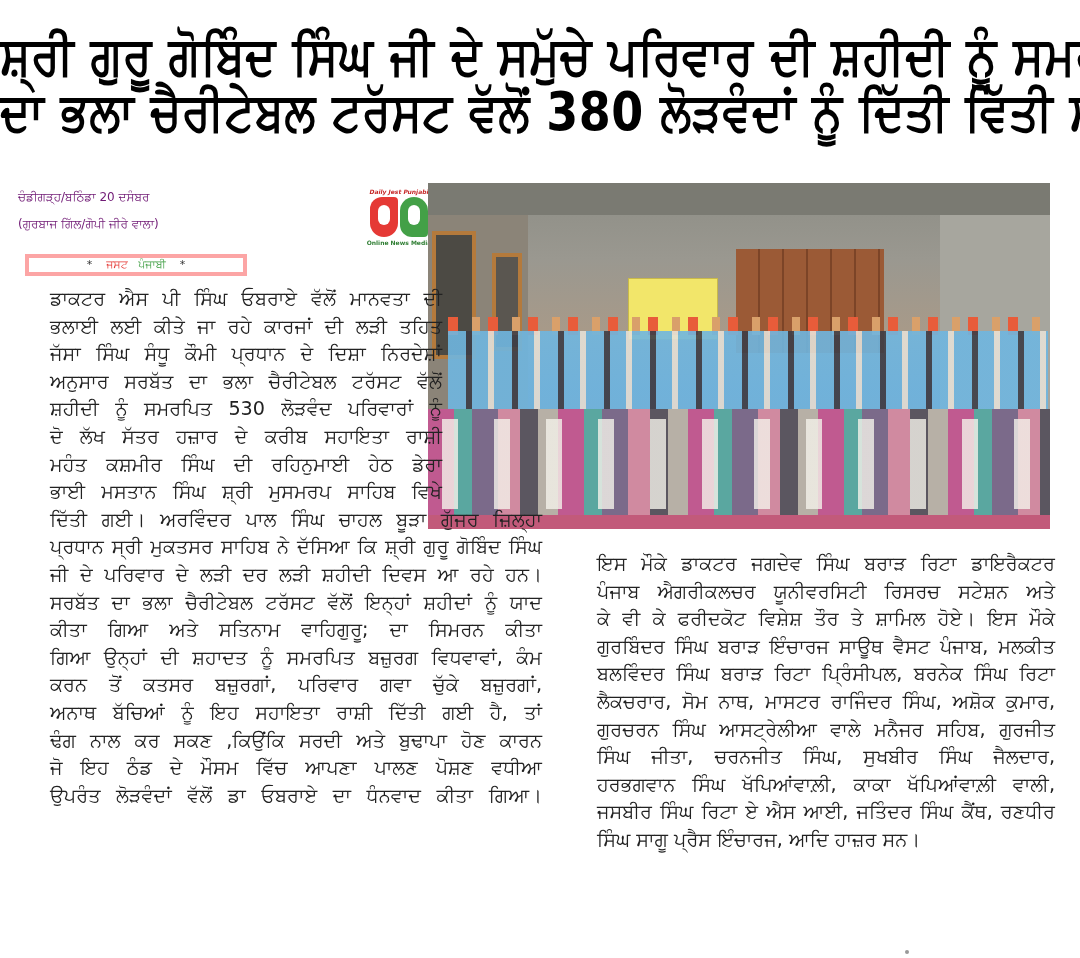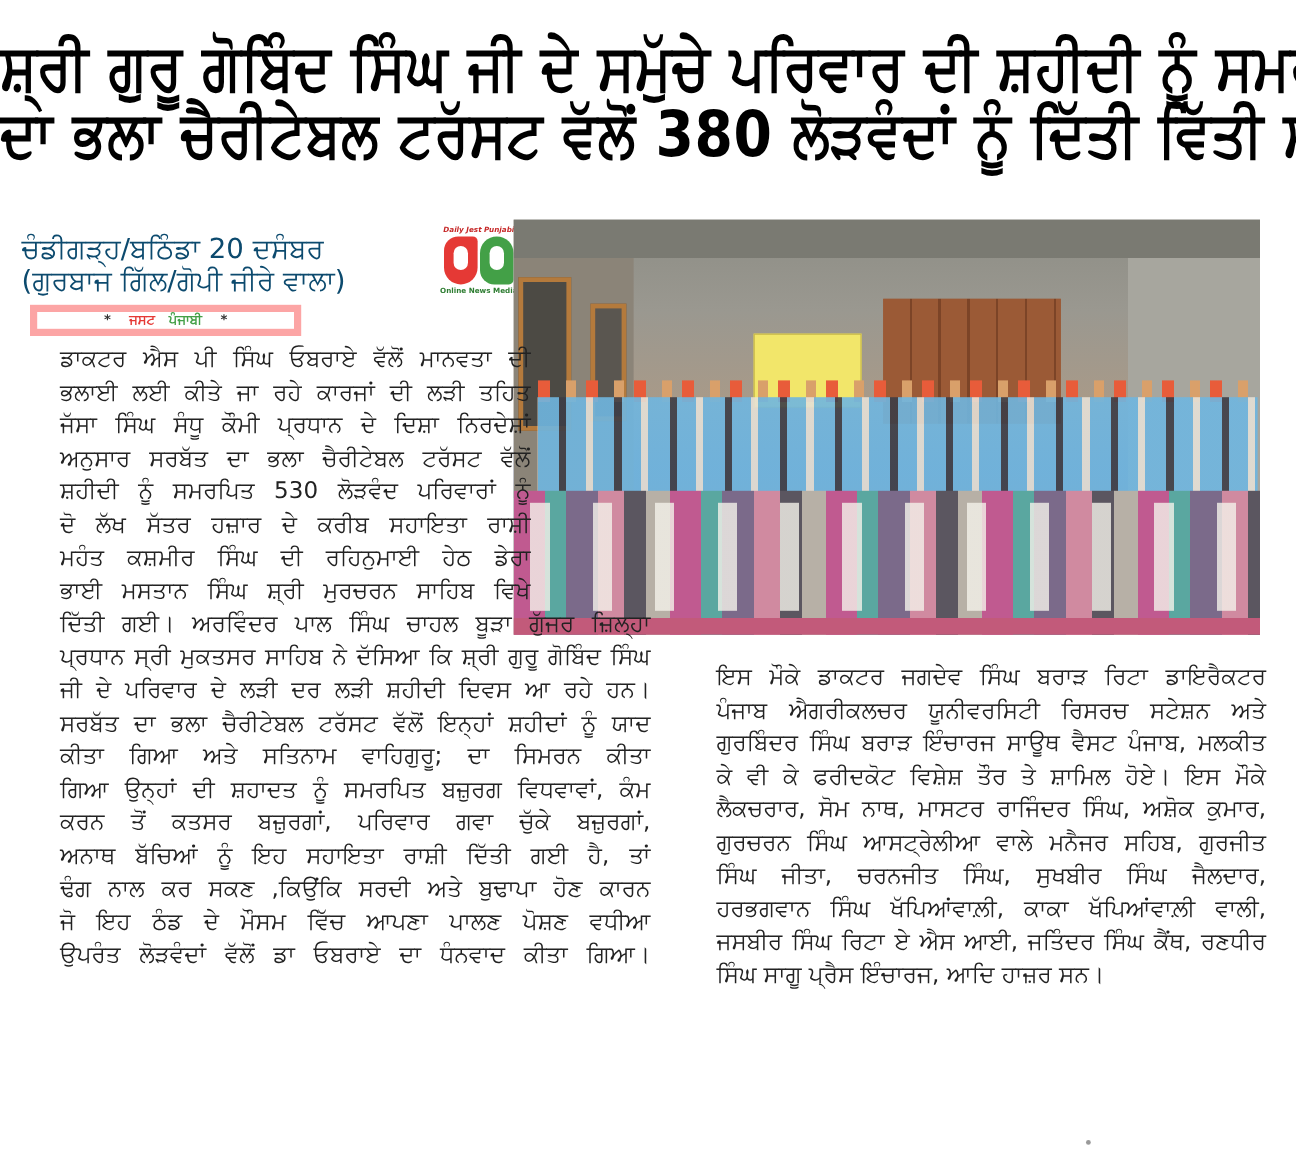--- a/index.html
+++ b/index.html
@@ -2,32 +2,32 @@
 <html><head>
 <meta charset="utf-8">
 <style>
   html, body { margin: 0; padding: 0; background: #ffffff; }
   body { width: 1080px; height: 958px; position: relative; overflow: hidden;
          font-family: "DejaVu Sans", "Liberation Sans", sans-serif; color: #1a1a1a; }
   .headline { position: absolute; left: 0; top: 28px; width: 1080px; text-align: center;
               font-family: "DejaVu Sans", sans-serif; font-weight: bold; color: #000;
               font-size: 46px; line-height: 56px; letter-spacing: 0.5px; }
   .headline .line { display: block; white-space: nowrap; transform: scaleY(1.15); }
-  .dateline { position: absolute; left: 18px; top: 195px; font-size: 23px; line-height: 27px; color: #0c4a6e; }
+  .dateline { position: absolute; left: 18px; top: 184px; font-size: 12px; line-height: 27px; color: #701a75; }
   .dateline div { white-space: nowrap; }
   .logo { position: absolute; left: 366px; top: 188px; width: 66px; height: 70px; }
   .logo .top { font-size: 6px; font-weight: bold; text-align: center; color: #c62828; font-style: italic; }
   .logo .mark { display: flex; justify-content: center; gap: 2px; margin-top: 2px; }
   .logo .j { width: 28px; height: 40px; background: #e53935; border-radius: 12px 4px 14px 14px; position: relative; }
   .logo .p { width: 28px; height: 40px; background: #43a047; border-radius: 14px 14px 4px 12px; position: relative; }
   .logo .j::after, .logo .p::after { content: ""; position: absolute; left: 8px; top: 8px; width: 12px; height: 20px;
                                      background: #fff; border-radius: 6px; }
   .logo .bottom { font-size: 6px; font-weight: bold; text-align: center; color: #2e7d32; margin-top: 2px; }
-  .tagbox { position: absolute; left: 25px; top: 254px; width: 214px; height: 14px; border: 6px solid #fca5a5;
-            font-size: 11px; line-height: 14px; text-align: center; font-weight: bold; }
+  .tagbox { position: absolute; left: 25px; top: 254px; width: 214px; height: 14px; border: 4px solid #fca5a5;
+            font-size: 11px; line-height: 14px; text-align: center; font-weight: normal; }
   .tagbox .star { color: #333; }
   .tagbox .red { color: #e53935; }
   .tagbox .green { color: #43a047; }
   .photo { position: absolute; left: 428px; top: 183px; width: 622px; height: 346px; overflow: hidden;
            background: linear-gradient(#8d8d85 0%, #9a9890 22%, #a99a88 45%, #7e88a0 60%, #8b7b84 78%, #b96b8a 100%); }
   .photo .roof { position: absolute; left: 0; top: 0; width: 100%; height: 32px; background: #7a7a72; }
   .photo .wall-l { position: absolute; left: 0; top: 32px; width: 100px; height: 200px; background: #8b8478; }
   .photo .window { position: absolute; left: 4px; top: 48px; width: 36px; height: 120px; border: 4px solid #b47a3c; background: #4c4a44; }
   .photo .window2 { position: absolute; left: 64px; top: 70px; width: 22px; height: 90px; border: 4px solid #b47a3c; background: #5a5650; }
   .photo .door { position: absolute; left: 308px; top: 66px; width: 148px; height: 104px; background:
@@ -99,39 +99,40 @@
 </div>
 
 <div class="body-text col-left">
   <span class="row narrow">ਡਾਕਟਰ ਐਸ ਪੀ ਸਿੰਘ ਓਬਰਾਏ ਵੱਲੋਂ ਮਾਨਵਤਾ ਦੀ</span>
   <span class="row narrow">ਭਲਾਈ ਲਈ ਕੀਤੇ ਜਾ ਰਹੇ ਕਾਰਜਾਂ ਦੀ ਲੜੀ ਤਹਿਤ</span>
   <span class="row narrow">ਜੱਸਾ ਸਿੰਘ ਸੰਧੂ ਕੌਮੀ ਪ੍ਰਧਾਨ ਦੇ ਦਿਸ਼ਾ ਨਿਰਦੇਸ਼ਾਂ</span>
   <span class="row narrow">ਅਨੁਸਾਰ ਸਰਬੱਤ ਦਾ ਭਲਾ ਚੈਰੀਟੇਬਲ ਟਰੱਸਟ ਵੱਲੋਂ</span>
   <span class="row narrow">ਸ਼ਹੀਦੀ ਨੂੰ ਸਮਰਪਿਤ 530 ਲੋੜਵੰਦ ਪਰਿਵਾਰਾਂ ਨੂੰ</span>
   <span class="row narrow">ਦੋ ਲੱਖ ਸੱਤਰ ਹਜ਼ਾਰ ਦੇ ਕਰੀਬ ਸਹਾਇਤਾ ਰਾਸ਼ੀ</span>
   <span class="row narrow">ਮਹੰਤ ਕਸ਼ਮੀਰ ਸਿੰਘ ਦੀ ਰਹਿਨੁਮਾਈ ਹੇਠ ਡੇਰਾ</span>
-  <span class="row narrow">ਭਾਈ ਮਸਤਾਨ ਸਿੰਘ ਸ਼੍ਰੀ ਮੁਰਚਰਨ ਸਾਹਿਬ ਵਿਖੇ</span>
+  <span class="row narrow">ਭਾਈ ਮਸਤਾਨ ਸਿੰਘ ਸ਼੍ਰੀ ਮੁਸਮਰਪ ਸਾਹਿਬ ਵਿਖੇ</span>
   <span class="row">ਦਿੱਤੀ ਗਈ। ਅਰਵਿੰਦਰ ਪਾਲ ਸਿੰਘ ਚਾਹਲ ਬੂੜਾ ਗੁੱਜਰ ਜ਼ਿਲ੍ਹਾ</span>
   <span class="row">ਪ੍ਰਧਾਨ ਸ੍ਰੀ ਮੁਕਤਸਰ ਸਾਹਿਬ ਨੇ ਦੱਸਿਆ ਕਿ ਸ਼੍ਰੀ ਗੁਰੂ ਗੋਬਿੰਦ ਸਿੰਘ</span>
   <span class="row">ਜੀ ਦੇ ਪਰਿਵਾਰ ਦੇ ਲੜੀ ਦਰ ਲੜੀ ਸ਼ਹੀਦੀ ਦਿਵਸ ਆ ਰਹੇ ਹਨ।</span>
   <span class="row">ਸਰਬੱਤ ਦਾ ਭਲਾ ਚੈਰੀਟੇਬਲ ਟਰੱਸਟ ਵੱਲੋਂ ਇਨ੍ਹਾਂ ਸ਼ਹੀਦਾਂ ਨੂੰ ਯਾਦ</span>
   <span class="row">ਕੀਤਾ ਗਿਆ ਅਤੇ ਸਤਿਨਾਮ ਵਾਹਿਗੁਰੂ;  ਦਾ ਸਿਮਰਨ ਕੀਤਾ</span>
   <span class="row">ਗਿਆ ਉਨ੍ਹਾਂ ਦੀ ਸ਼ਹਾਦਤ ਨੂੰ ਸਮਰਪਿਤ ਬਜ਼ੁਰਗ ਵਿਧਵਾਵਾਂ, ਕੰਮ</span>
   <span class="row">ਕਰਨ ਤੋਂ ਕਤਸਰ ਬਜ਼ੁਰਗਾਂ, ਪਰਿਵਾਰ ਗਵਾ ਚੁੱਕੇ ਬਜ਼ੁਰਗਾਂ,</span>
   <span class="row">ਅਨਾਥ ਬੱਚਿਆਂ ਨੂੰ ਇਹ ਸਹਾਇਤਾ ਰਾਸ਼ੀ ਦਿੱਤੀ ਗਈ ਹੈ, ਤਾਂ</span>
   <span class="row">ਢੰਗ ਨਾਲ ਕਰ ਸਕਣ ,ਕਿਉਂਕਿ ਸਰਦੀ ਅਤੇ ਬੁਢਾਪਾ ਹੋਣ ਕਾਰਨ</span>
   <span class="row">ਜੋ ਇਹ ਠੰਡ ਦੇ ਮੌਸਮ ਵਿੱਚ ਆਪਣਾ ਪਾਲਣ ਪੋਸ਼ਣ ਵਧੀਆ</span>
   <span class="row">ਉਪਰੰਤ ਲੋੜਵੰਦਾਂ ਵੱਲੋਂ ਡਾ ਓਬਰਾਏ ਦਾ ਧੰਨਵਾਦ ਕੀਤਾ ਗਿਆ।</span>
 </div>
 
 <div class="body-text col-right">
   <span class="row">ਇਸ ਮੌਕੇ ਡਾਕਟਰ ਜਗਦੇਵ ਸਿੰਘ ਬਰਾੜ ਰਿਟਾ ਡਾਇਰੈਕਟਰ</span>
   <span class="row">ਪੰਜਾਬ ਐਗਰੀਕਲਚਰ ਯੂਨੀਵਰਸਿਟੀ ਰਿਸਰਚ ਸਟੇਸ਼ਨ ਅਤੇ</span>
+  <span class="row">ਕੇ ਵੀ ਕੇ ਫਰੀਦਕੋਟ ਵਿਸ਼ੇਸ਼ ਤੌਰ ਤੇ ਸ਼ਾਮਿਲ ਹੋਏ। ਇਸ ਮੌਕੇ</span>
   <span class="row">ਗੁਰਬਿੰਦਰ ਸਿੰਘ ਬਰਾੜ ਇੰਚਾਰਜ ਸਾਊਥ ਵੈਸਟ ਪੰਜਾਬ, ਮਲਕੀਤ</span>
-  <span class="row">ਕੇ ਵੀ ਕੇ ਫਰੀਦਕੋਟ ਵਿਸ਼ੇਸ਼ ਤੌਰ ਤੇ ਸ਼ਾਮਿਲ ਹੋਏ। ਇਸ ਮੌਕੇ</span>
+  <span class="row">ਬਲਵਿੰਦਰ ਸਿੰਘ ਬਰਾੜ ਰਿਟਾ ਪ੍ਰਿੰਸੀਪਲ, ਬਰਨੇਕ ਸਿੰਘ ਰਿਟਾ</span>
   <span class="row">ਲੈਕਚਰਾਰ, ਸੋਮ ਨਾਥ, ਮਾਸਟਰ ਰਾਜਿੰਦਰ ਸਿੰਘ, ਅਸ਼ੋਕ ਕੁਮਾਰ,</span>
   <span class="row">ਗੁਰਚਰਨ ਸਿੰਘ ਆਸਟ੍ਰੇਲੀਆ ਵਾਲੇ ਮਨੈਜਰ ਸਹਿਬ, ਗੁਰਜੀਤ</span>
   <span class="row">ਸਿੰਘ ਜੀਤਾ, ਚਰਨਜੀਤ ਸਿੰਘ, ਸੁਖਬੀਰ ਸਿੰਘ ਜੈਲਦਾਰ,</span>
   <span class="row">ਹਰਭਗਵਾਨ ਸਿੰਘ ਖੱਪਿਆਂਵਾਲ਼ੀ, ਕਾਕਾ ਖੱਪਿਆਂਵਾਲ਼ੀ ਵਾਲੀ,</span>
   <span class="row">ਜਸਬੀਰ ਸਿੰਘ ਰਿਟਾ ਏ ਐਸ ਆਈ, ਜਤਿੰਦਰ ਸਿੰਘ ਕੈਂਥ, ਰਣਧੀਰ</span>
   <span class="row" style="text-align-last:left">ਸਿੰਘ ਸਾਗੂ ਪ੍ਰੈਸ ਇੰਚਾਰਜ, ਆਦਿ ਹਾਜ਼ਰ ਸਨ।</span>
 </div>
 
 <div class="footer-mark"></div>
 

